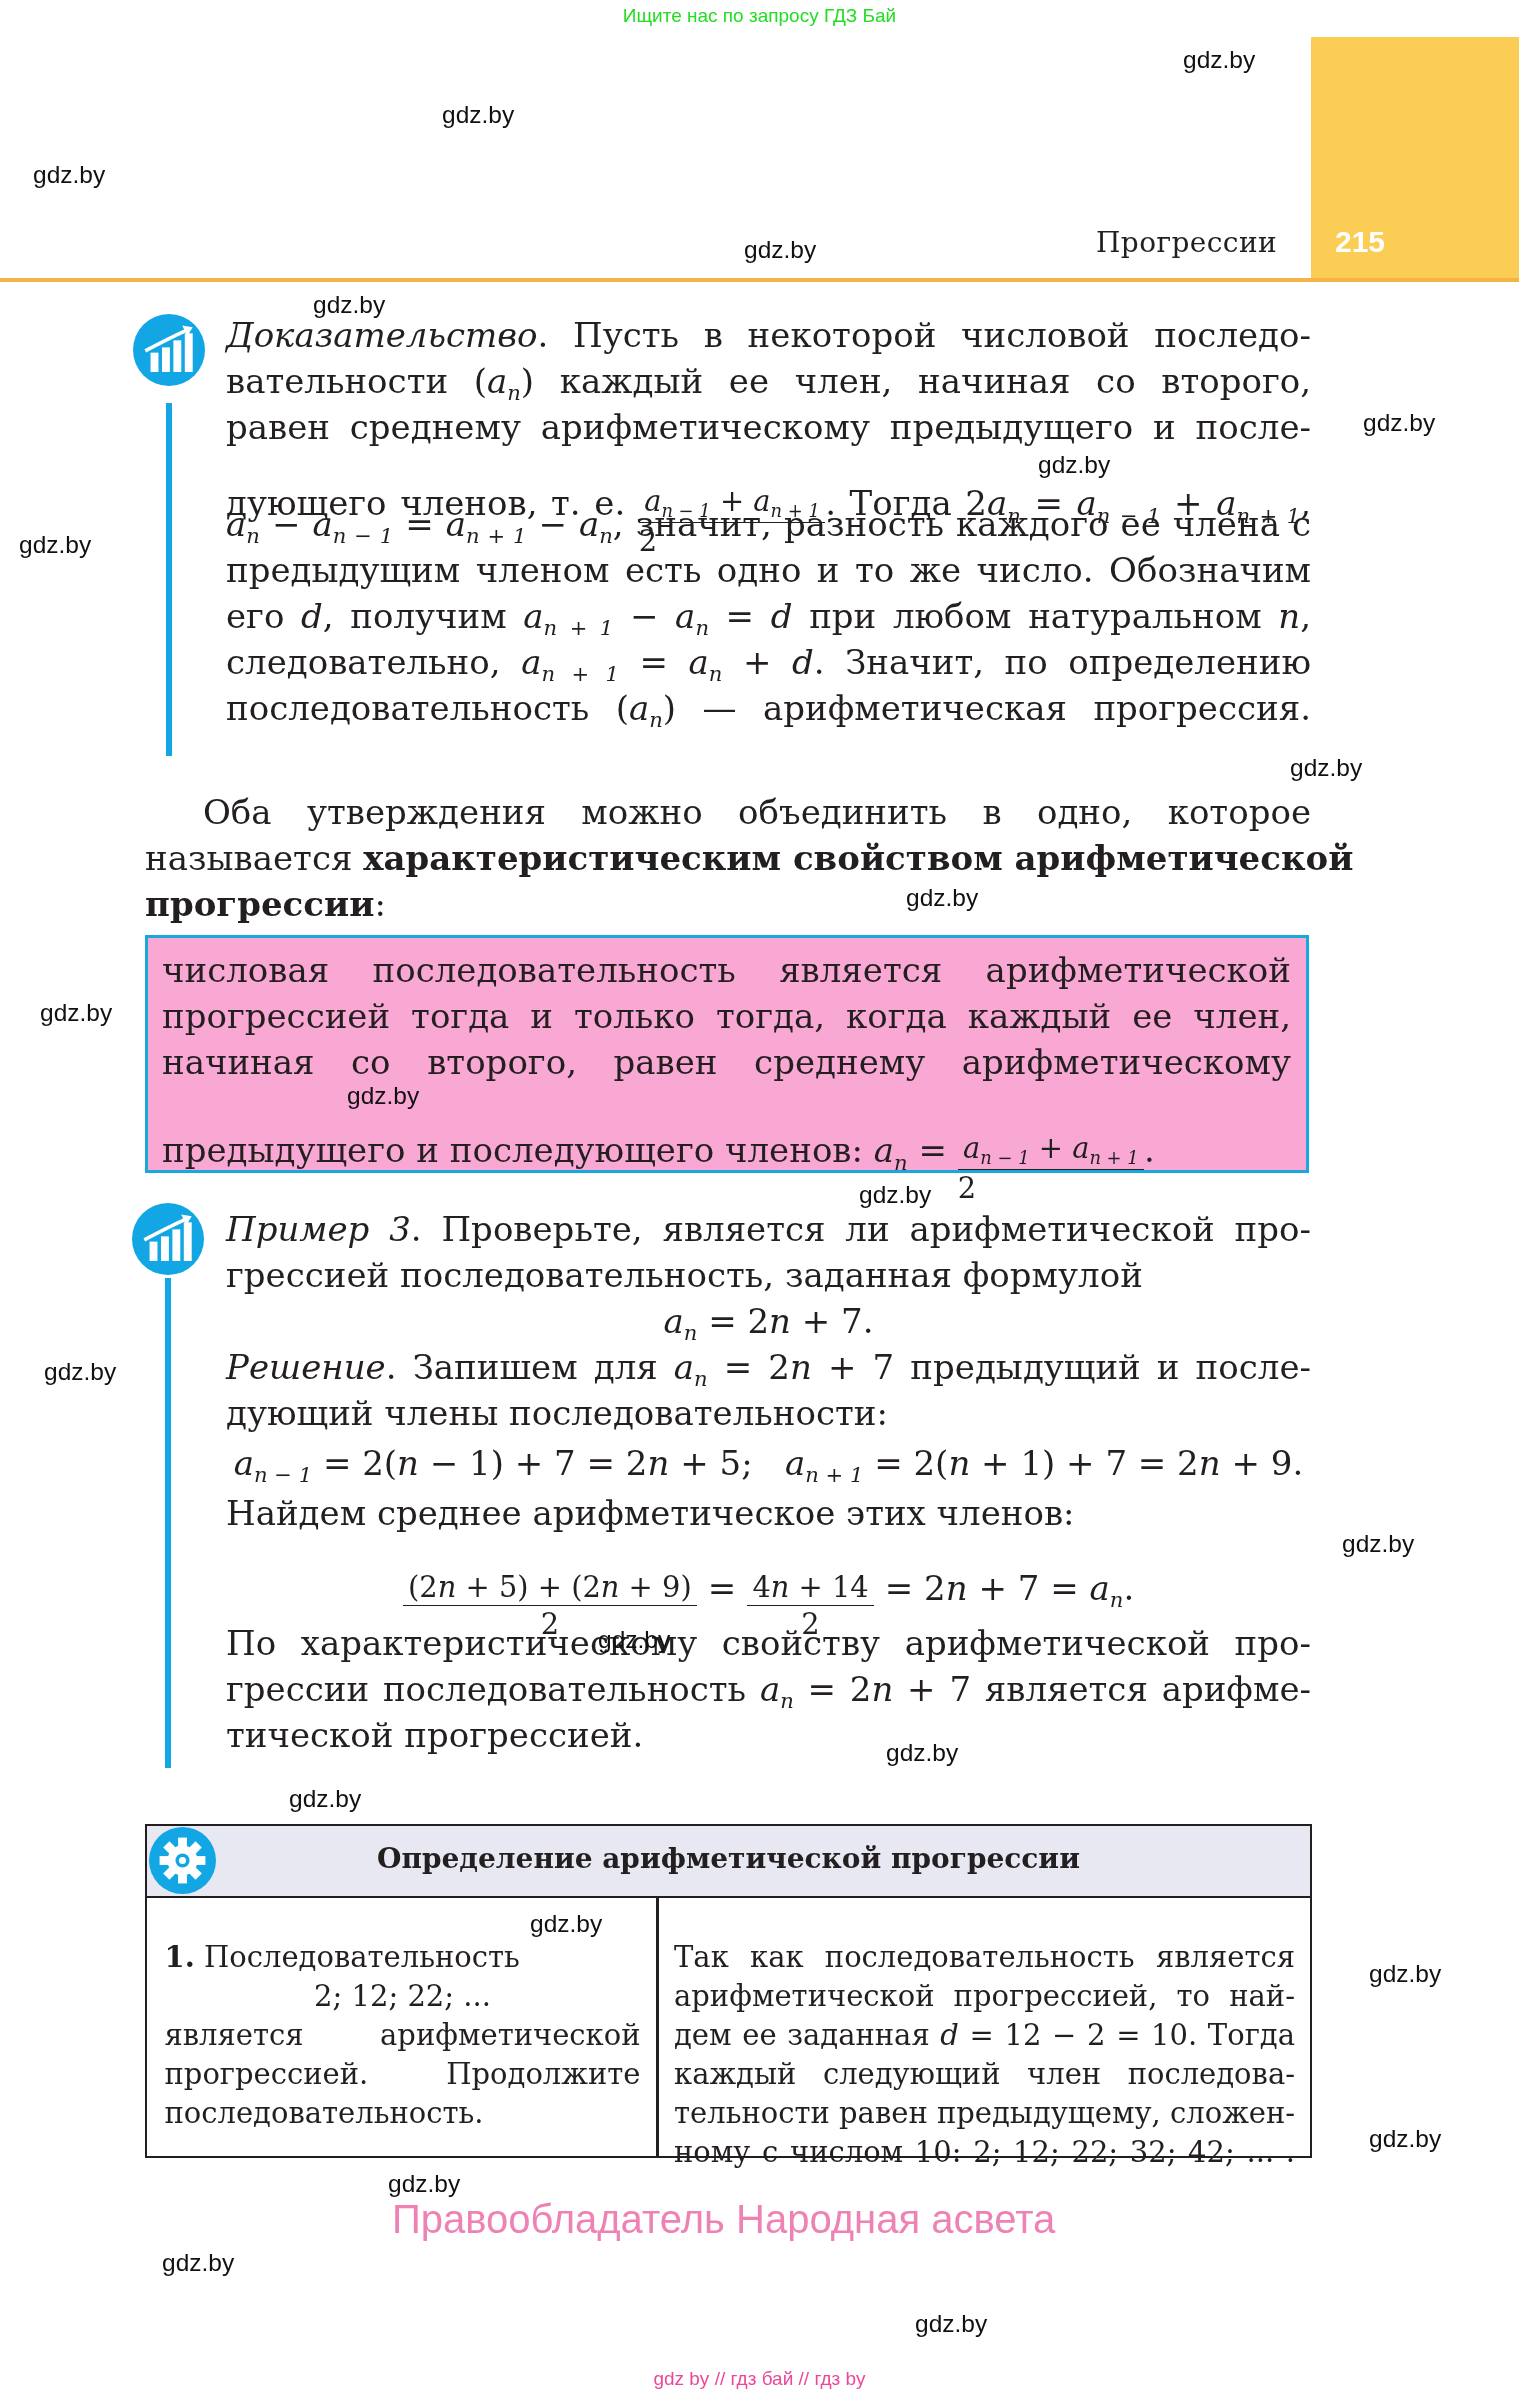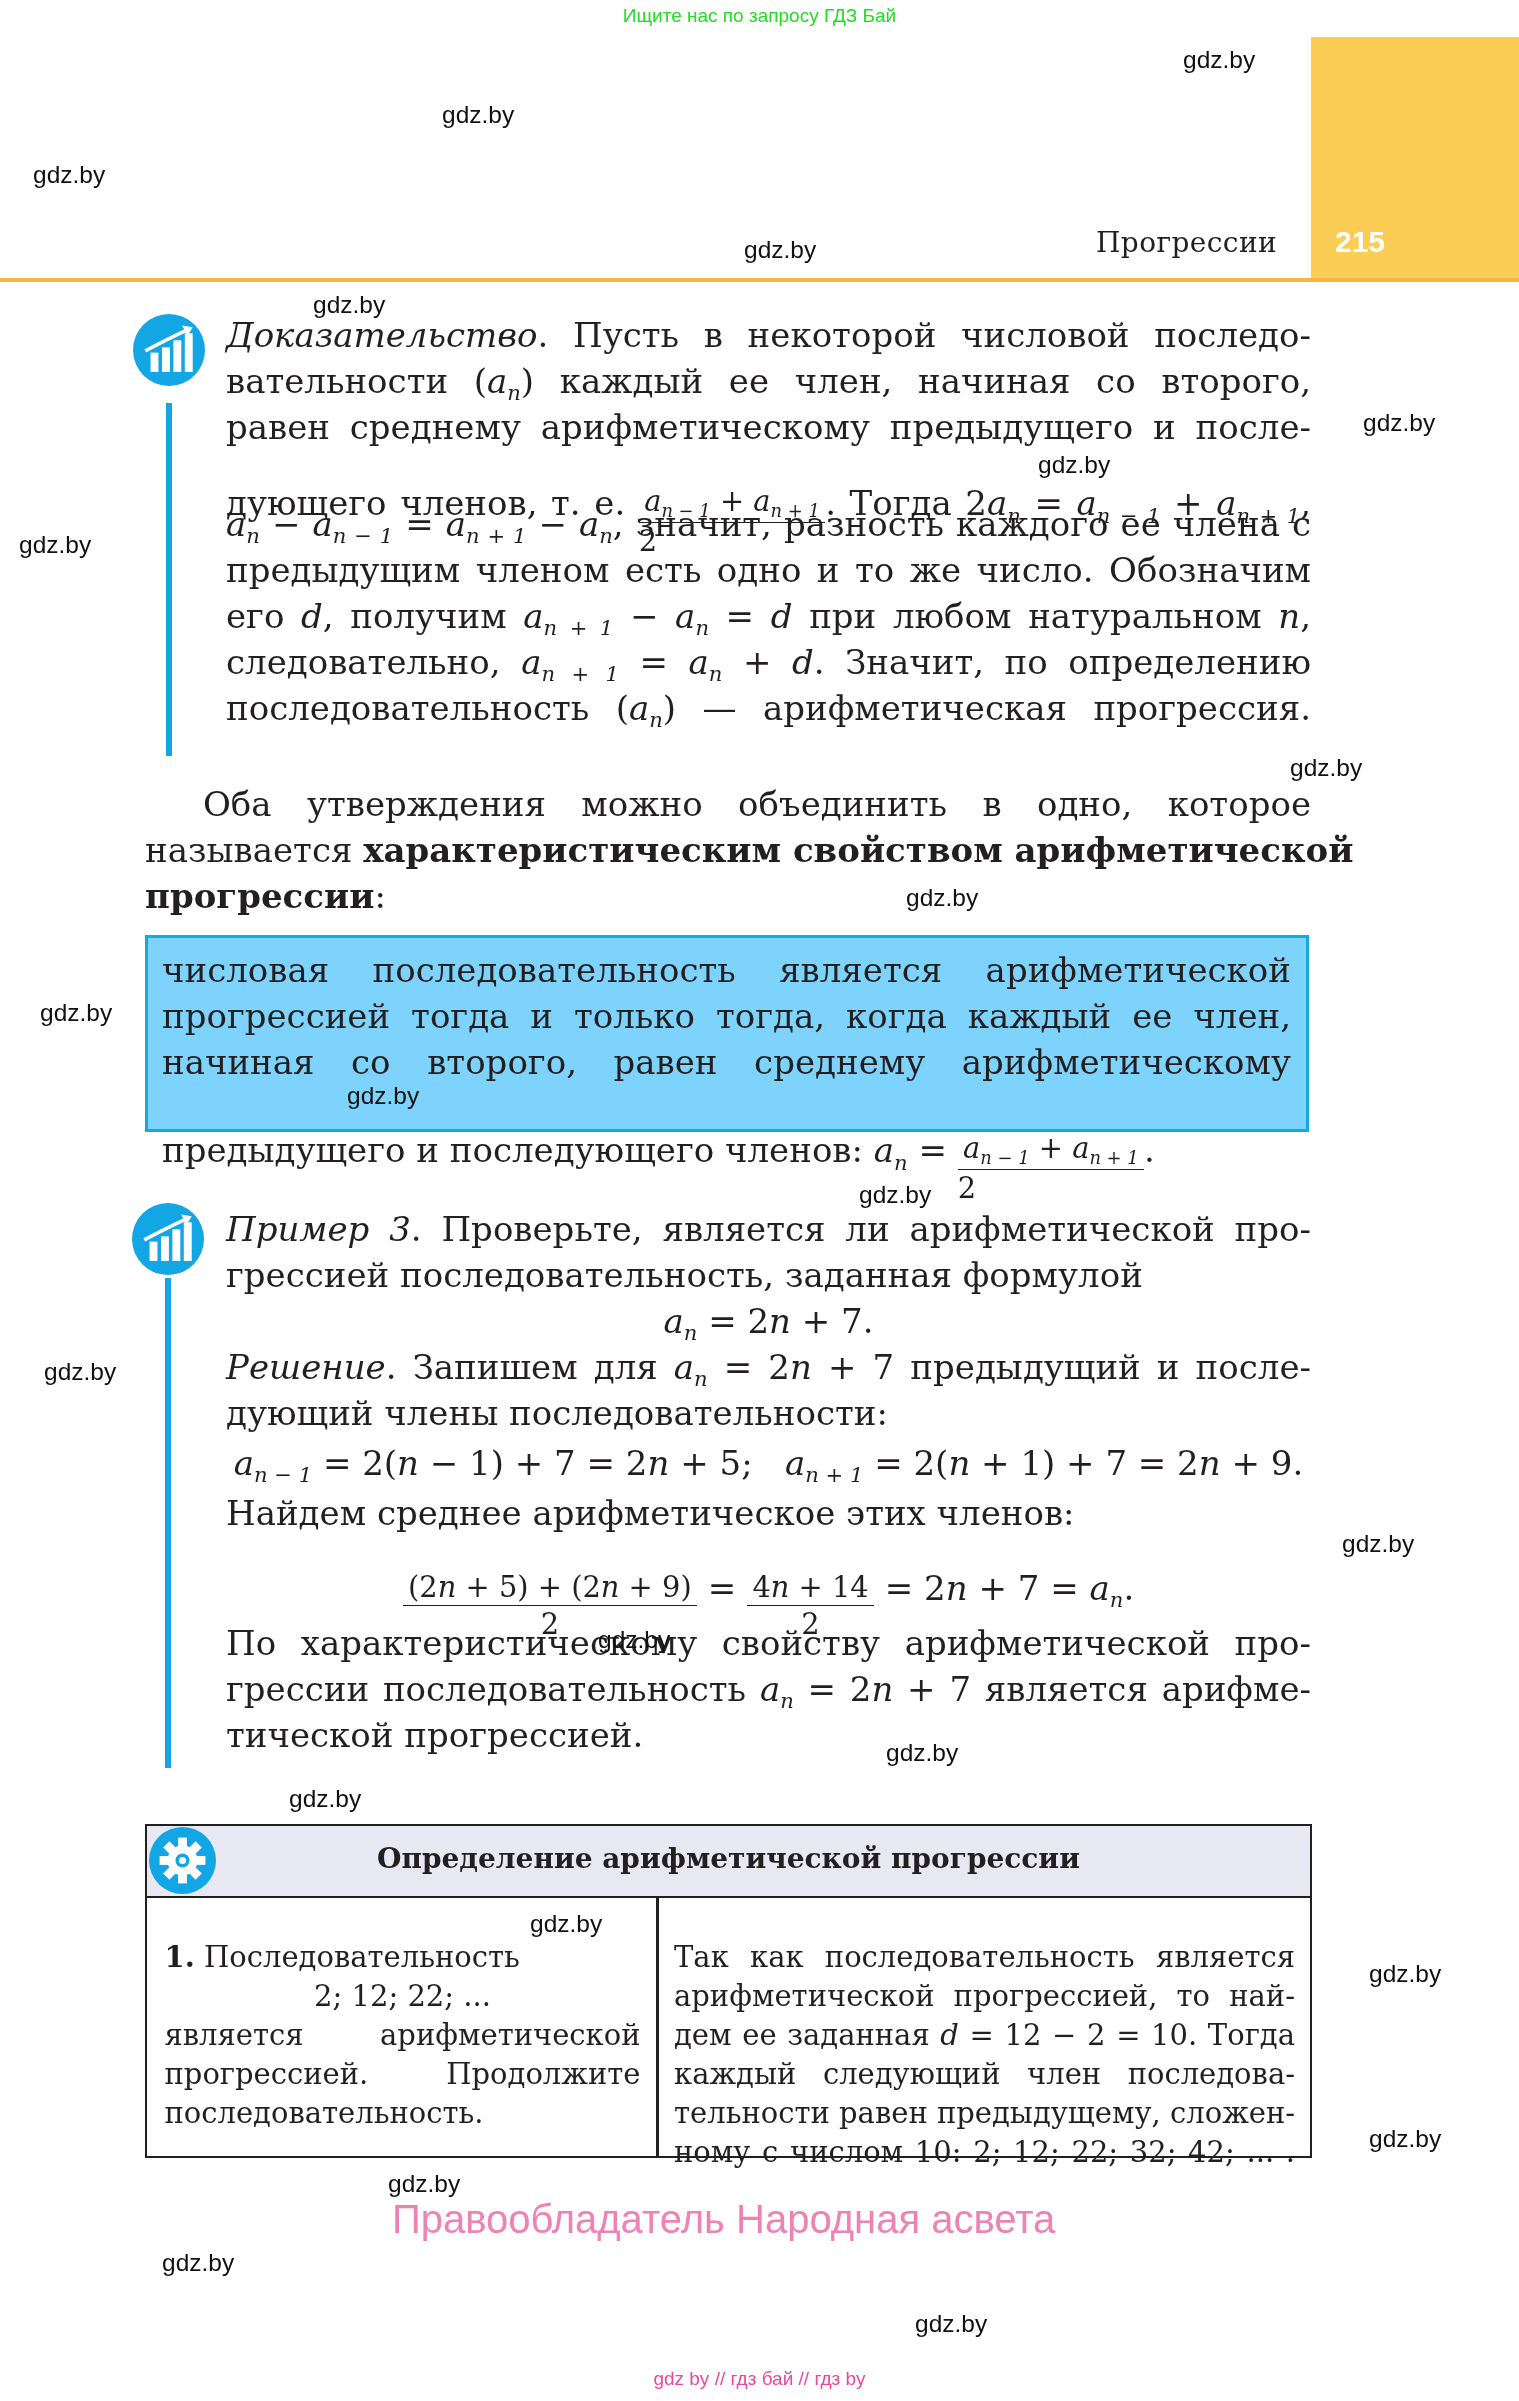--- a/index.html
+++ b/index.html
@@ -25,22 +25,22 @@
   .line.left { text-align-last:left; }
   .line.center { text-align:center; text-align-last:center; }
   i, .it { font-style:italic; }
   .sub { font-size:0.62em; vertical-align:-0.35em; font-style:italic; }
   b { font-weight:bold; }
 
   .frac { display:inline-block; vertical-align:middle; text-align:right; position:relative; top:-3.5px;margin-top:36px; }
   .frac .num { display:block; padding:0 5.3px; border-bottom:1.8px solid #231f20; font-size:0.85em; line-height:1.25; }
   .frac .den { display:block; font-size:0.85em; line-height:1.25; }
 
-  .rule-box { position:absolute; left:145px; top:935px; width:1164px; height:197px;
-       background:#7dd3fc; border:3.5px solid #19a8dc; box-sizing:border-box; }
+  .rule-box { position:absolute; left:145px; top:935px; width:1164px; height:238px;
+       background:#f9a8d4; border:3.5px solid #19a8dc; box-sizing:border-box; }
 
   .table { position:absolute; left:145px; top:1824px; width:1167px; height:334px;
        border:2.6px solid #231f20; box-sizing:border-box; }
   .table-head { position:absolute; left:0; top:0; width:100%; height:72px; background:#e8e8f3;
        border-bottom:2.6px solid #231f20; box-sizing:border-box; }
   .table-title { position:absolute; left:0; width:100%; top:15.8px; text-align:center; font-size:28px; font-weight:bold; }
   .col-divider { position:absolute; left:509px; top:72px; width:2.6px; bottom:0; background:#231f20; }
   .cell { position:absolute; font-size:29px; line-height:39px;margin-top:28px; }
   .cell .line { height:39px; }
 
@@ -77,21 +77,21 @@
   <span class="line">равен среднему арифметическому предыдущего и после-</span>
   <span class="line" style="height:51px;"><span>дующего членов, т. е.</span> <span class="frac"><span class="num"><i>a</i><span class="sub">n − 1</span> + <i>a</i><span class="sub">n + 1</span></span><span class="den">2</span></span><span>. Тогда 2</span><i>a</i><span class="sub">n</span> = <i>a</i><span class="sub">n − 1</span> + <i>a</i><span class="sub">n + 1</span>,</span>
   <span class="line"><i>a</i><span class="sub">n</span> − <i>a</i><span class="sub">n − 1</span> = <i>a</i><span class="sub">n + 1</span> − <i>a</i><span class="sub">n</span><span>, значит, разность каждого ее члена с</span></span>
   <span class="line">предыдущим членом есть одно и то же число. Обозначим</span>
   <span class="line"><span>его</span> <i>d</i><span>, получим</span> <i>a</i><span class="sub">n + 1</span> − <i>a</i><span class="sub">n</span> = <i>d</i> <span>при любом натуральном</span> <i>n</i>,</span>
   <span class="line"><span>следовательно,</span> <i>a</i><span class="sub">n + 1</span> = <i>a</i><span class="sub">n</span> + <i>d</i><span>. Значит, по определению</span></span>
   <span class="line"><span>последовательность (</span><i>a</i><span class="sub">n</span><span>) — арифметическая прогрессия.</span></span>
 </div>
 
 <div class="txt" style="left:145px;top:781px;width:1166px;">
-  <span class="line" style="padding-left:58px;box-sizing:border-box;">Оба утверждения можно объединить в одно, которое</span>
+  <span class="line" style="padding-left:58px;box-sizing:border-box;margin-top:8px;">Оба утверждения можно объединить в одно, которое</span>
   <span class="line"><span>называется</span> <b>характеристическим свойством арифметической</b></span>
   <span class="line left"><b>прогрессии</b><span>:</span></span>
 </div>
 
 <div class="rule-box">
   <div class="txt" style="left:14px;top:8.8px;width:1129px;">
     <span class="line">числовая последовательность является арифметической</span>
     <span class="line">прогрессией тогда и только тогда, когда каждый ее член,</span>
     <span class="line">начиная со второго, равен среднему арифметическому</span>
     <span class="line left" style="margin-top:12.3px;"><span>предыдущего и последующего членов:</span> <i>a</i><span class="sub">n</span> = <span class="frac"><span class="num"><i>a</i><span class="sub">n − 1</span> + <i>a</i><span class="sub">n + 1</span></span><span class="den">2</span></span>.</span>

